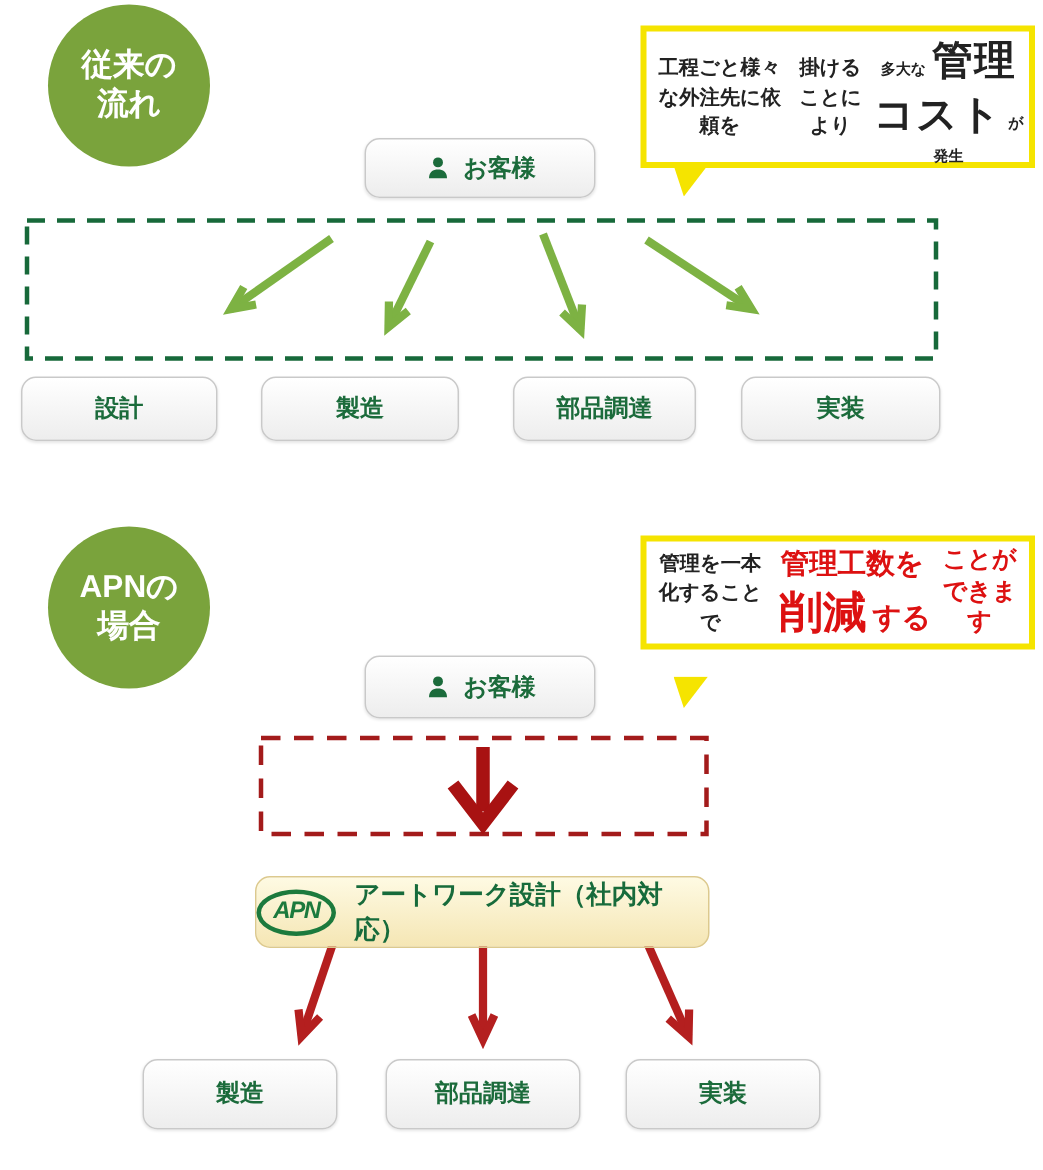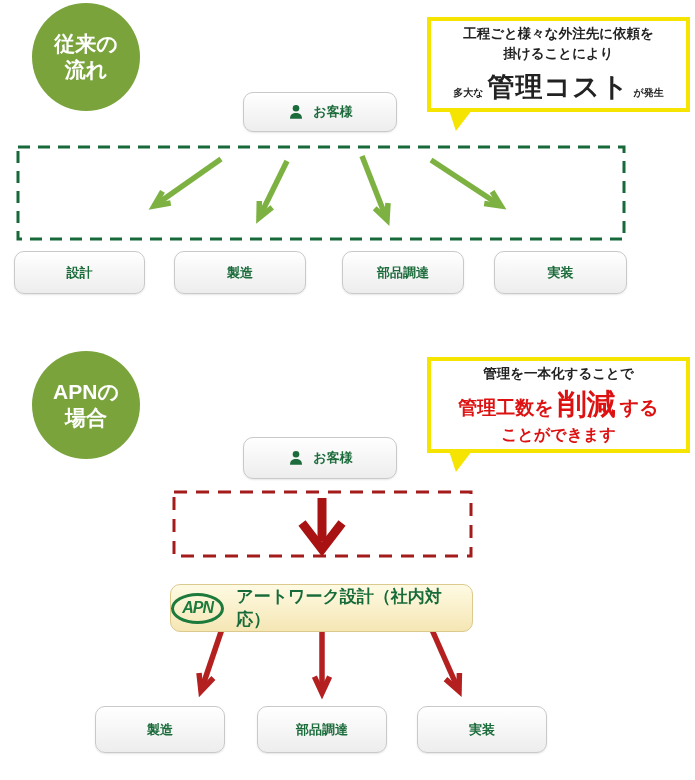--- a/index.html
+++ b/index.html
@@ -7,38 +7,38 @@
   .canvas{position:relative;width:695px;height:780px;background:#fff;overflow:hidden;}
   .abs{position:absolute;}
 
   
   .badge{width:108px;height:108px;border-radius:50%;background:#7AA33C;
          display:flex;flex-direction:column;align-items:center;justify-content:center;
          color:#fff;font-weight:bold;font-size:21px;line-height:1.25;text-align:center;}
 
   
   .callout{box-sizing:border-box;width:263px;border:4px solid #F5E400;background:#fff;
-           display:flex;flex-direction:column;align-items:center;justify-content:center;
+           display:flex;flex-direction:row;align-items:center;justify-content:center;
            text-align:center;padding:4px 2px;}
   .callout .small{font-size:13.5px;font-weight:600;color:#222;line-height:1.45;}
   .co1-l3{margin-top:5px;color:#222;}
   .co1-l3 .pre,.co1-l3 .suf{font-size:10px;font-weight:600;}
   .co1-l3 .emph{font-size:27px;font-weight:800;letter-spacing:1px;margin:10px 4px;}
   .co2-l2{margin-top:2px;color:#DD1111;}
   .co2-l2 .pre,.co2-l2 .suf{font-size:19px;font-weight:700;}
   .co2-l2 .emph{font-size:29px;font-weight:700;margin:0 4px;}
   .co2-l3{font-size:16px;font-weight:700;color:#DD1111;line-height:1.3;}
   .tail{width:23px;height:21px;background:#F5E400;clip-path:polygon(0 0,100% 0,30% 100%);}
 
   
   .btn{box-sizing:border-box;border:1px solid #C9C9C9;border-radius:10px;
        background:linear-gradient(#ffffff,#ededed);
        box-shadow:0 1px 2px rgba(0,0,0,.10);
        display:flex;align-items:center;justify-content:center;gap:8px;
-       color:#1B6B3B;font-size:13px;font-weight:700;}
+       color:#1B6B3B;font-size:16px;font-weight:700;}
 
   
   .apnbar{box-sizing:border-box;border:1px solid #DCC98E;border-radius:10px;
           background:linear-gradient(#FEFAE3,#F5E6B4);
           display:flex;align-items:center;justify-content:center;gap:12px;
           color:#176B3B;font-size:17px;font-weight:700;margin-top:16px;}
   .apnlogo{box-sizing:border-box;width:54px;height:31px;border:3px solid #1C7A3D;border-radius:50%;
            display:flex;align-items:center;justify-content:center;
            color:#1C7A3D;font-size:16px;font-weight:900;font-style:italic;letter-spacing:-1px;}
 
@@ -128,21 +128,21 @@
   </div>
   <div class="abs btn" style="left:494px;top:251px;width:133px;height:43px;">
     <span>実装</span>
   </div>
 
   <div class="abs badge" style="left:32px;top:351px;">
     <span>APNの</span>
     <span>場合</span>
   </div>
 
-  <div class="abs callout" style="left:427px;top:357px;height:96px;">
+  <div class="abs callout" style="left:427px;top:357px;height:76px;">
     <div class="small">管理を一本化することで</div>
     <div class="co2-l2">
       <span class="pre">管理工数を</span><span class="emph">削減</span><span class="suf">する</span>
     </div>
     <div class="co2-l3">ことができます</div>
   </div>
   <div class="abs tail" style="left:449px;top:451px;"></div>
 
   <div class="abs btn" style="left:243px;top:437px;width:154px;height:42px;">
     <svg width="18" height="18" viewBox="0 0 24 24">

